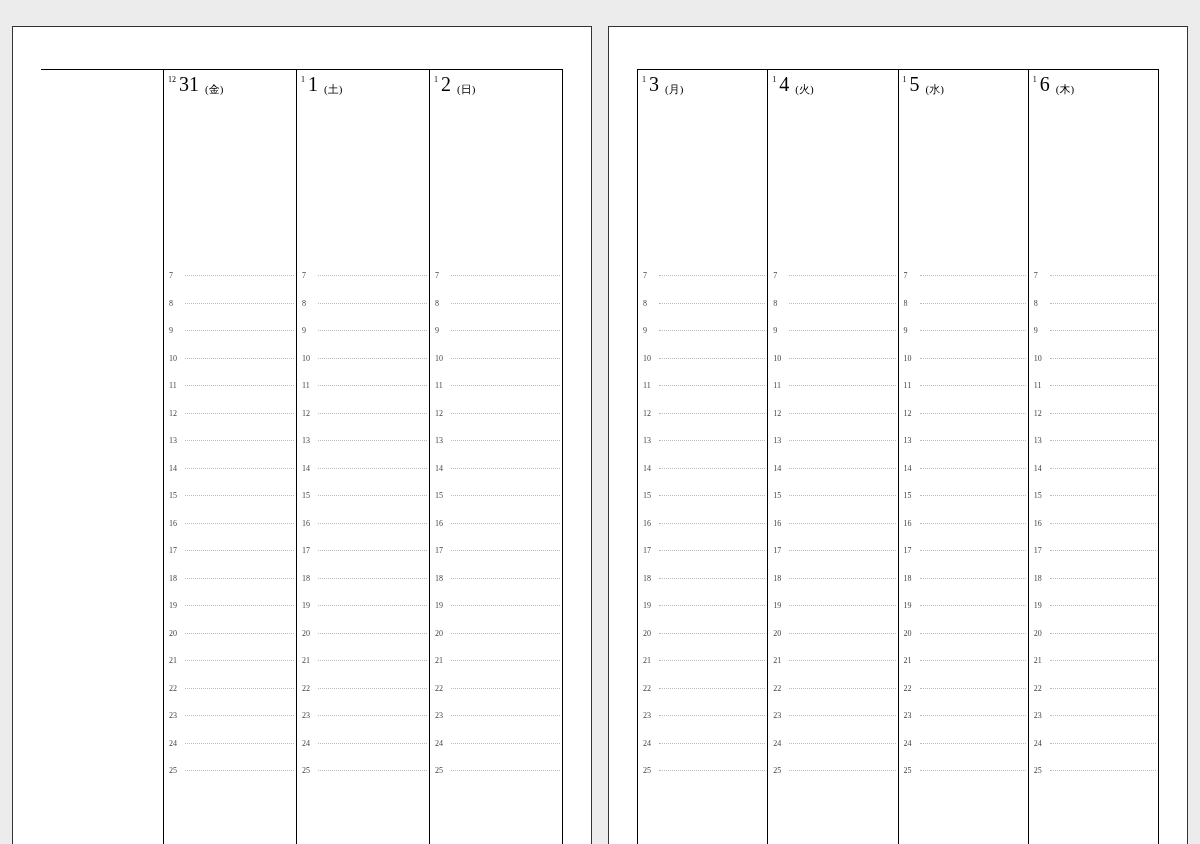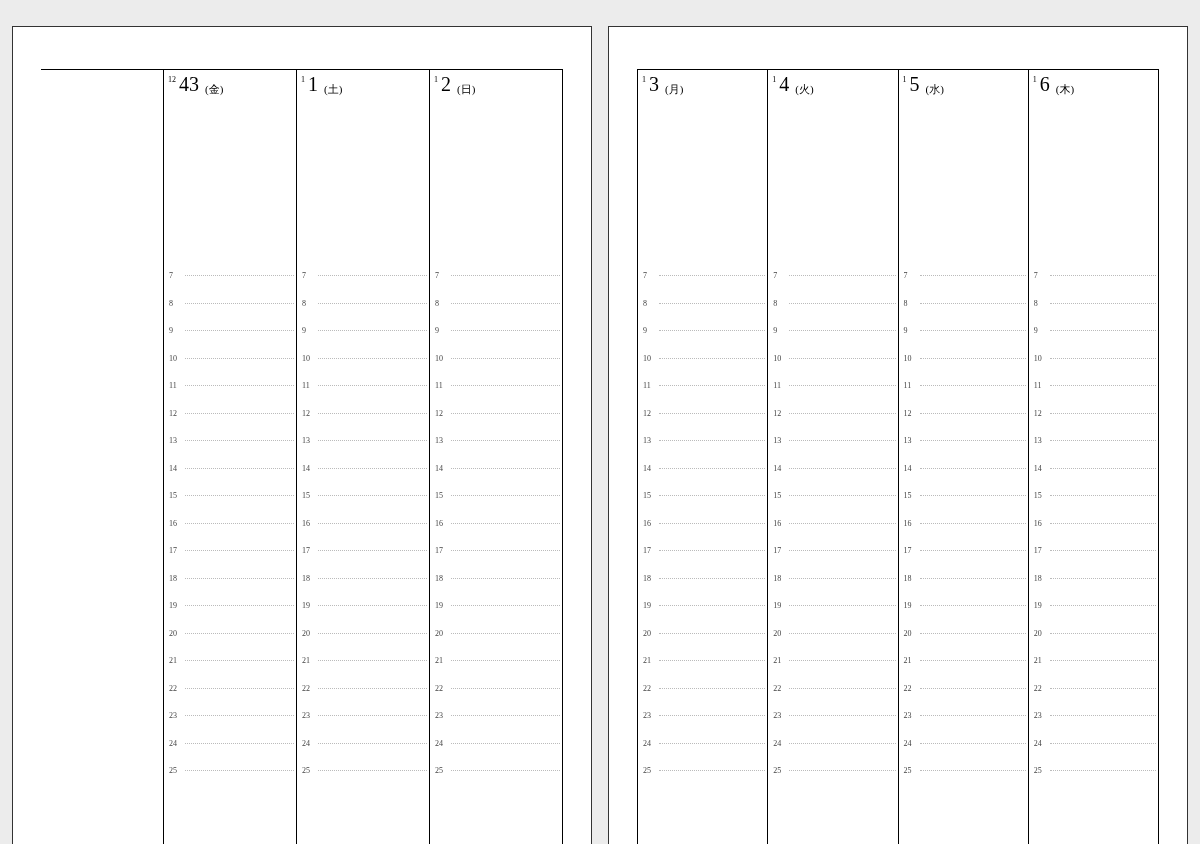--- a/index.html
+++ b/index.html
@@ -103,21 +103,21 @@
 
 <div class="viewport">
 
 <div class="page left-page">
       <div class="page-inner">
         <div class="top-rule"></div>
         <div class="columns">
           <div class="col">
             <div class="col-header">
               <span class="month-num">12</span>
-              <span class="day-num">43</span>
+              <span class="day-num">31</span>
               <span class="weekday">(金)</span>
             </div>
             <div class="spacer"></div>
             <div class="hour-row">
               <span class="hour-label">7</span>
               <span class="hour-line"></span>
             </div>
             <div class="hour-row">
               <span class="hour-label">8</span>
               <span class="hour-line"></span>

